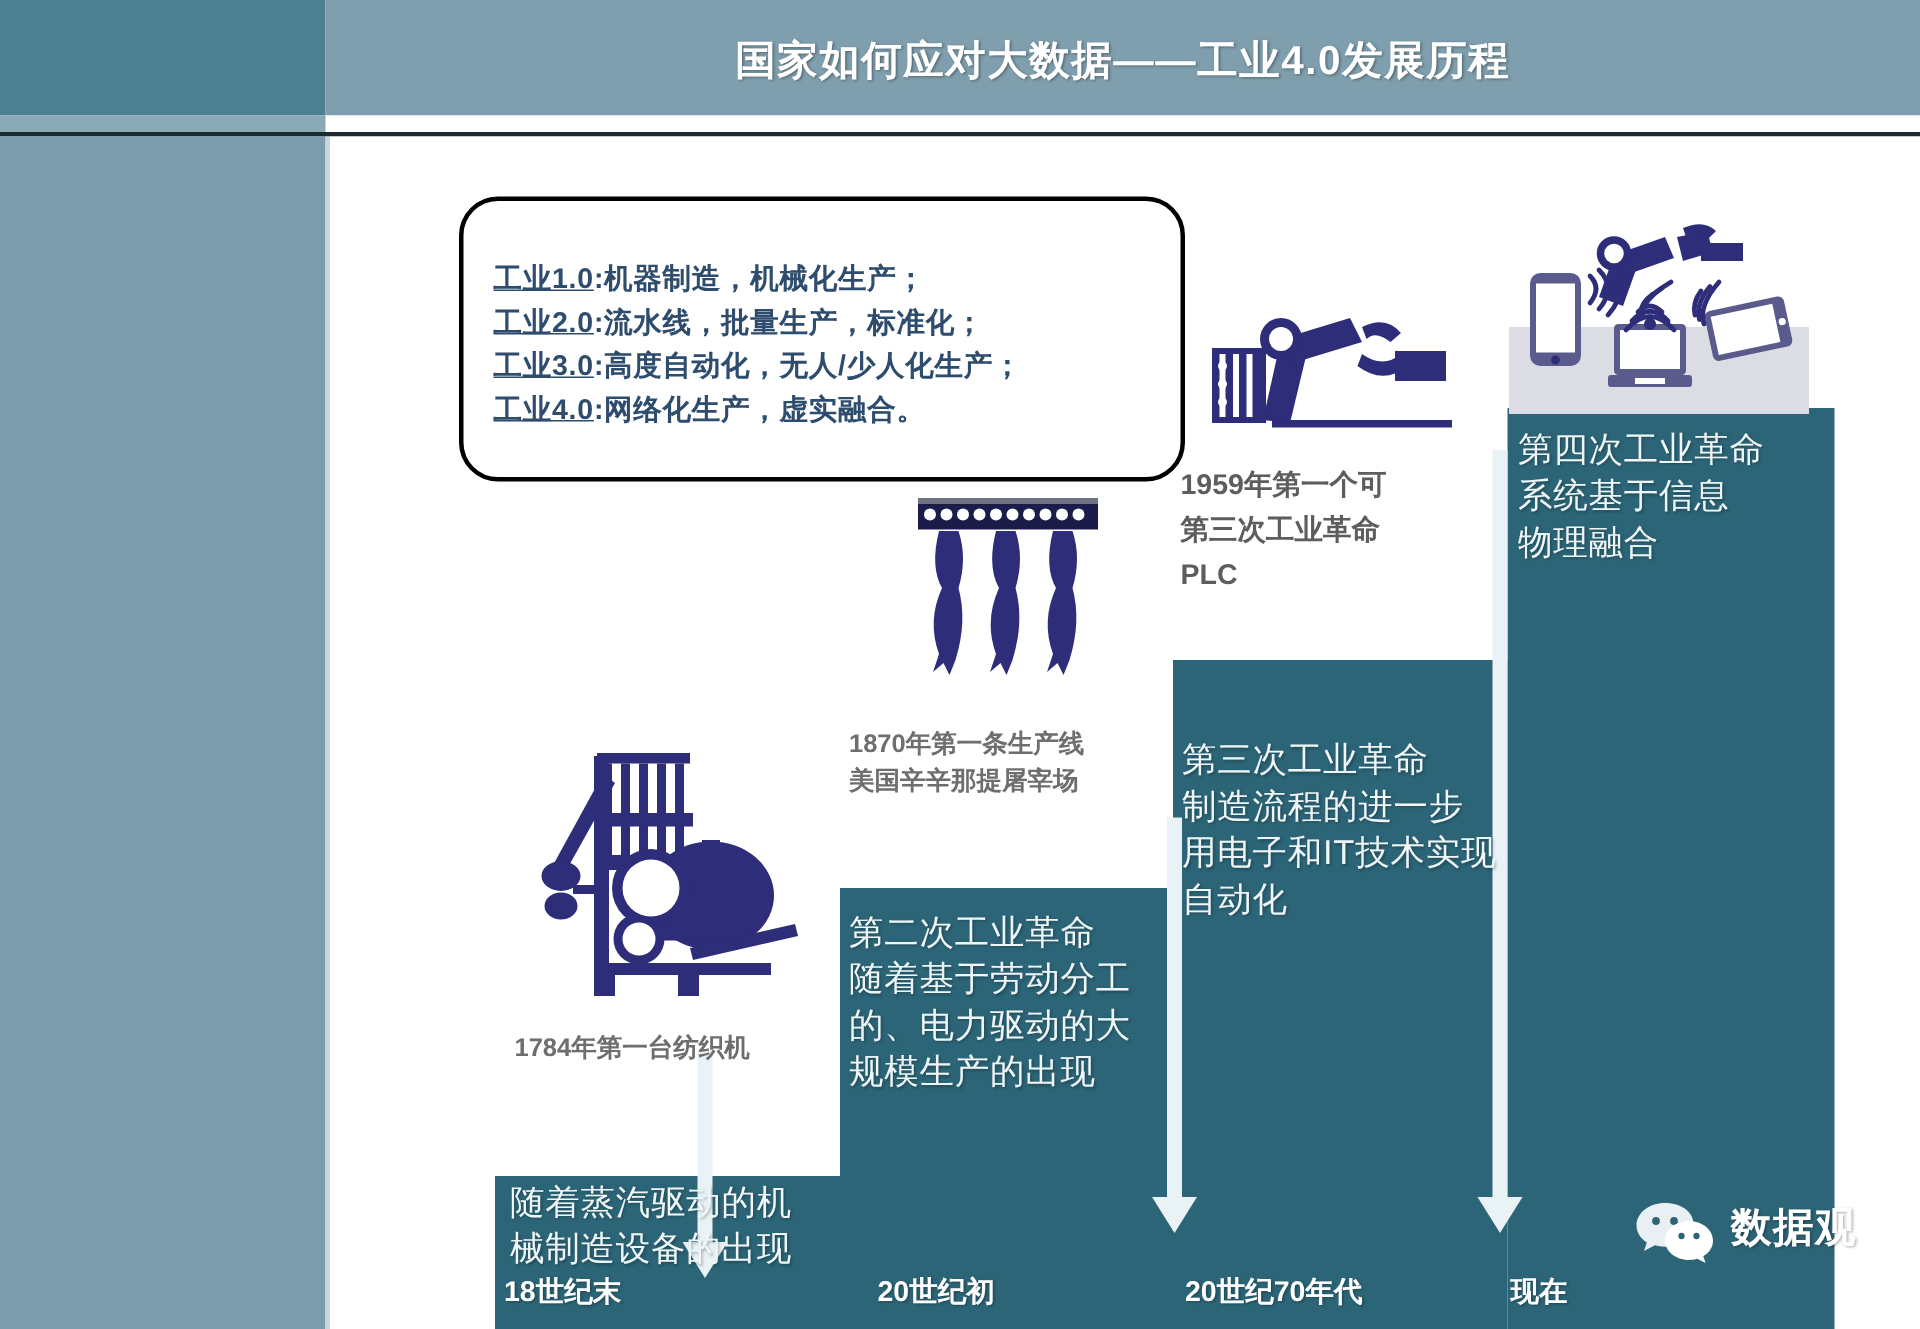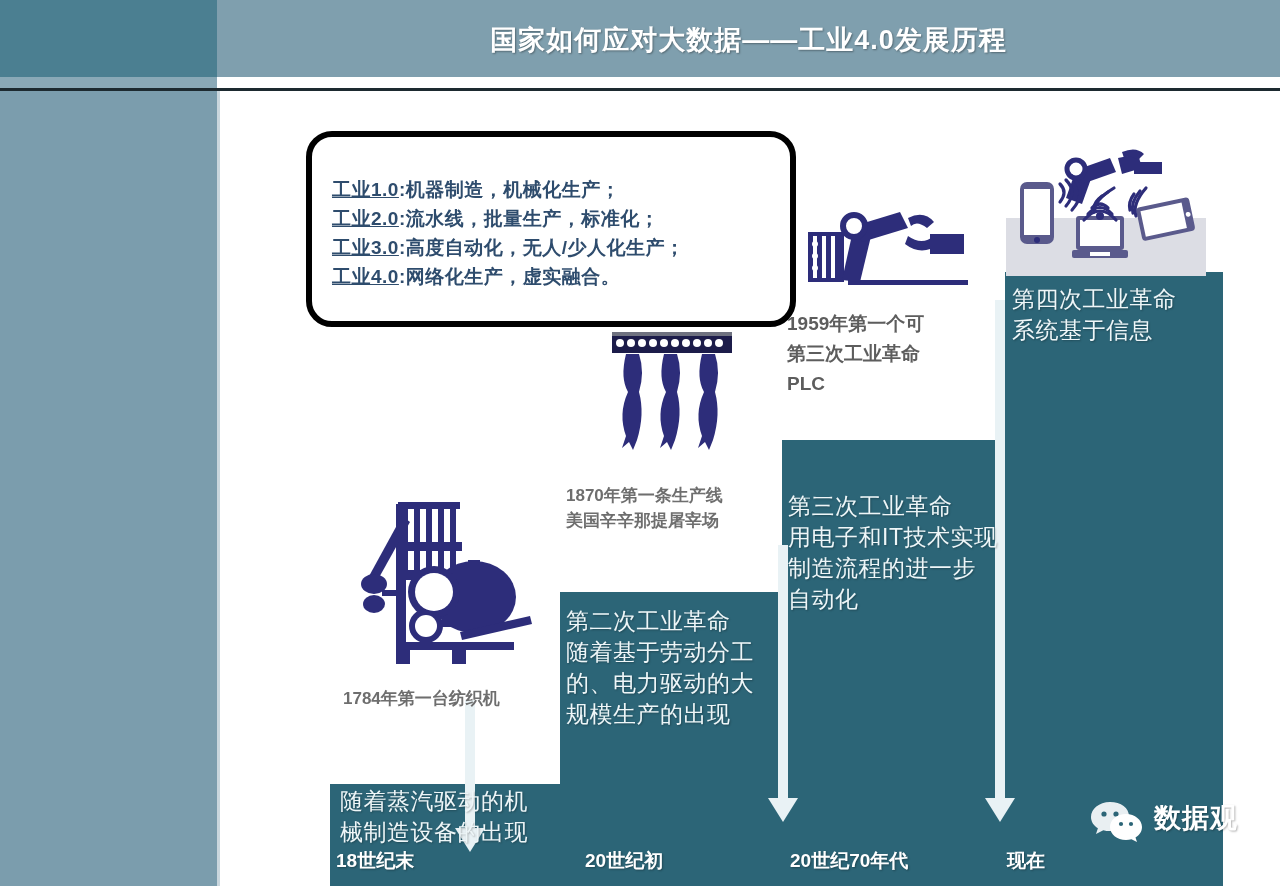--- a/index.html
+++ b/index.html
@@ -28,21 +28,21 @@
   
   .sidebar{position:absolute;left:0;top:91px;width:217px;height:795px;background:#7b9dad;}
   .sidebar-inner-line{position:absolute;left:217px;top:91px;width:3px;height:795px;background:#c9d6dd;}
 
   
   .canvas{position:absolute;left:220px;top:91px;width:1060px;height:795px;background:#ffffff;}
 
   
   .infobox{
     position:absolute;left:306px;top:131px;width:478px;height:184px;
-    border:6px solid #000000;border-radius:26px;background:#ffffff;
+    border:3px solid #000000;border-radius:26px;background:#ffffff;
   }
   .infobox .lines{
     position:absolute;left:20px;top:38px;right:10px;
     color:#2e4c6d;font-size:19px;font-weight:bold;line-height:29px;
     letter-spacing:.5px;white-space:nowrap;
   }
   .infobox .lines div span.lbl{ text-decoration:underline; }
 
   
   .step{position:absolute;background:#2c6577;}
@@ -270,26 +270,27 @@
   <div class="arrow a2">
       <span class="head"></span>
     </div>
   <div class="arrow a3">
       <span class="head"></span>
     </div>
 
   <div class="step-txt t4">
     <div>第四次工业革命</div>
     <div>系统基于信息</div>
+    <div>物理融合</div>
   </div>
 
   <div class="step-txt t3">
     <div>第三次工业革命</div>
+    <div>制造流程的进一步</div>
     <div>用电子和IT技术实现</div>
-    <div>制造流程的进一步</div>
     <div>自动化</div>
   </div>
 
   <div class="step-txt t2">
     <div>第二次工业革命</div>
     <div>随着基于劳动分工</div>
     <div>的、电力驱动的大</div>
     <div>规模生产的出现</div>
   </div>
 

